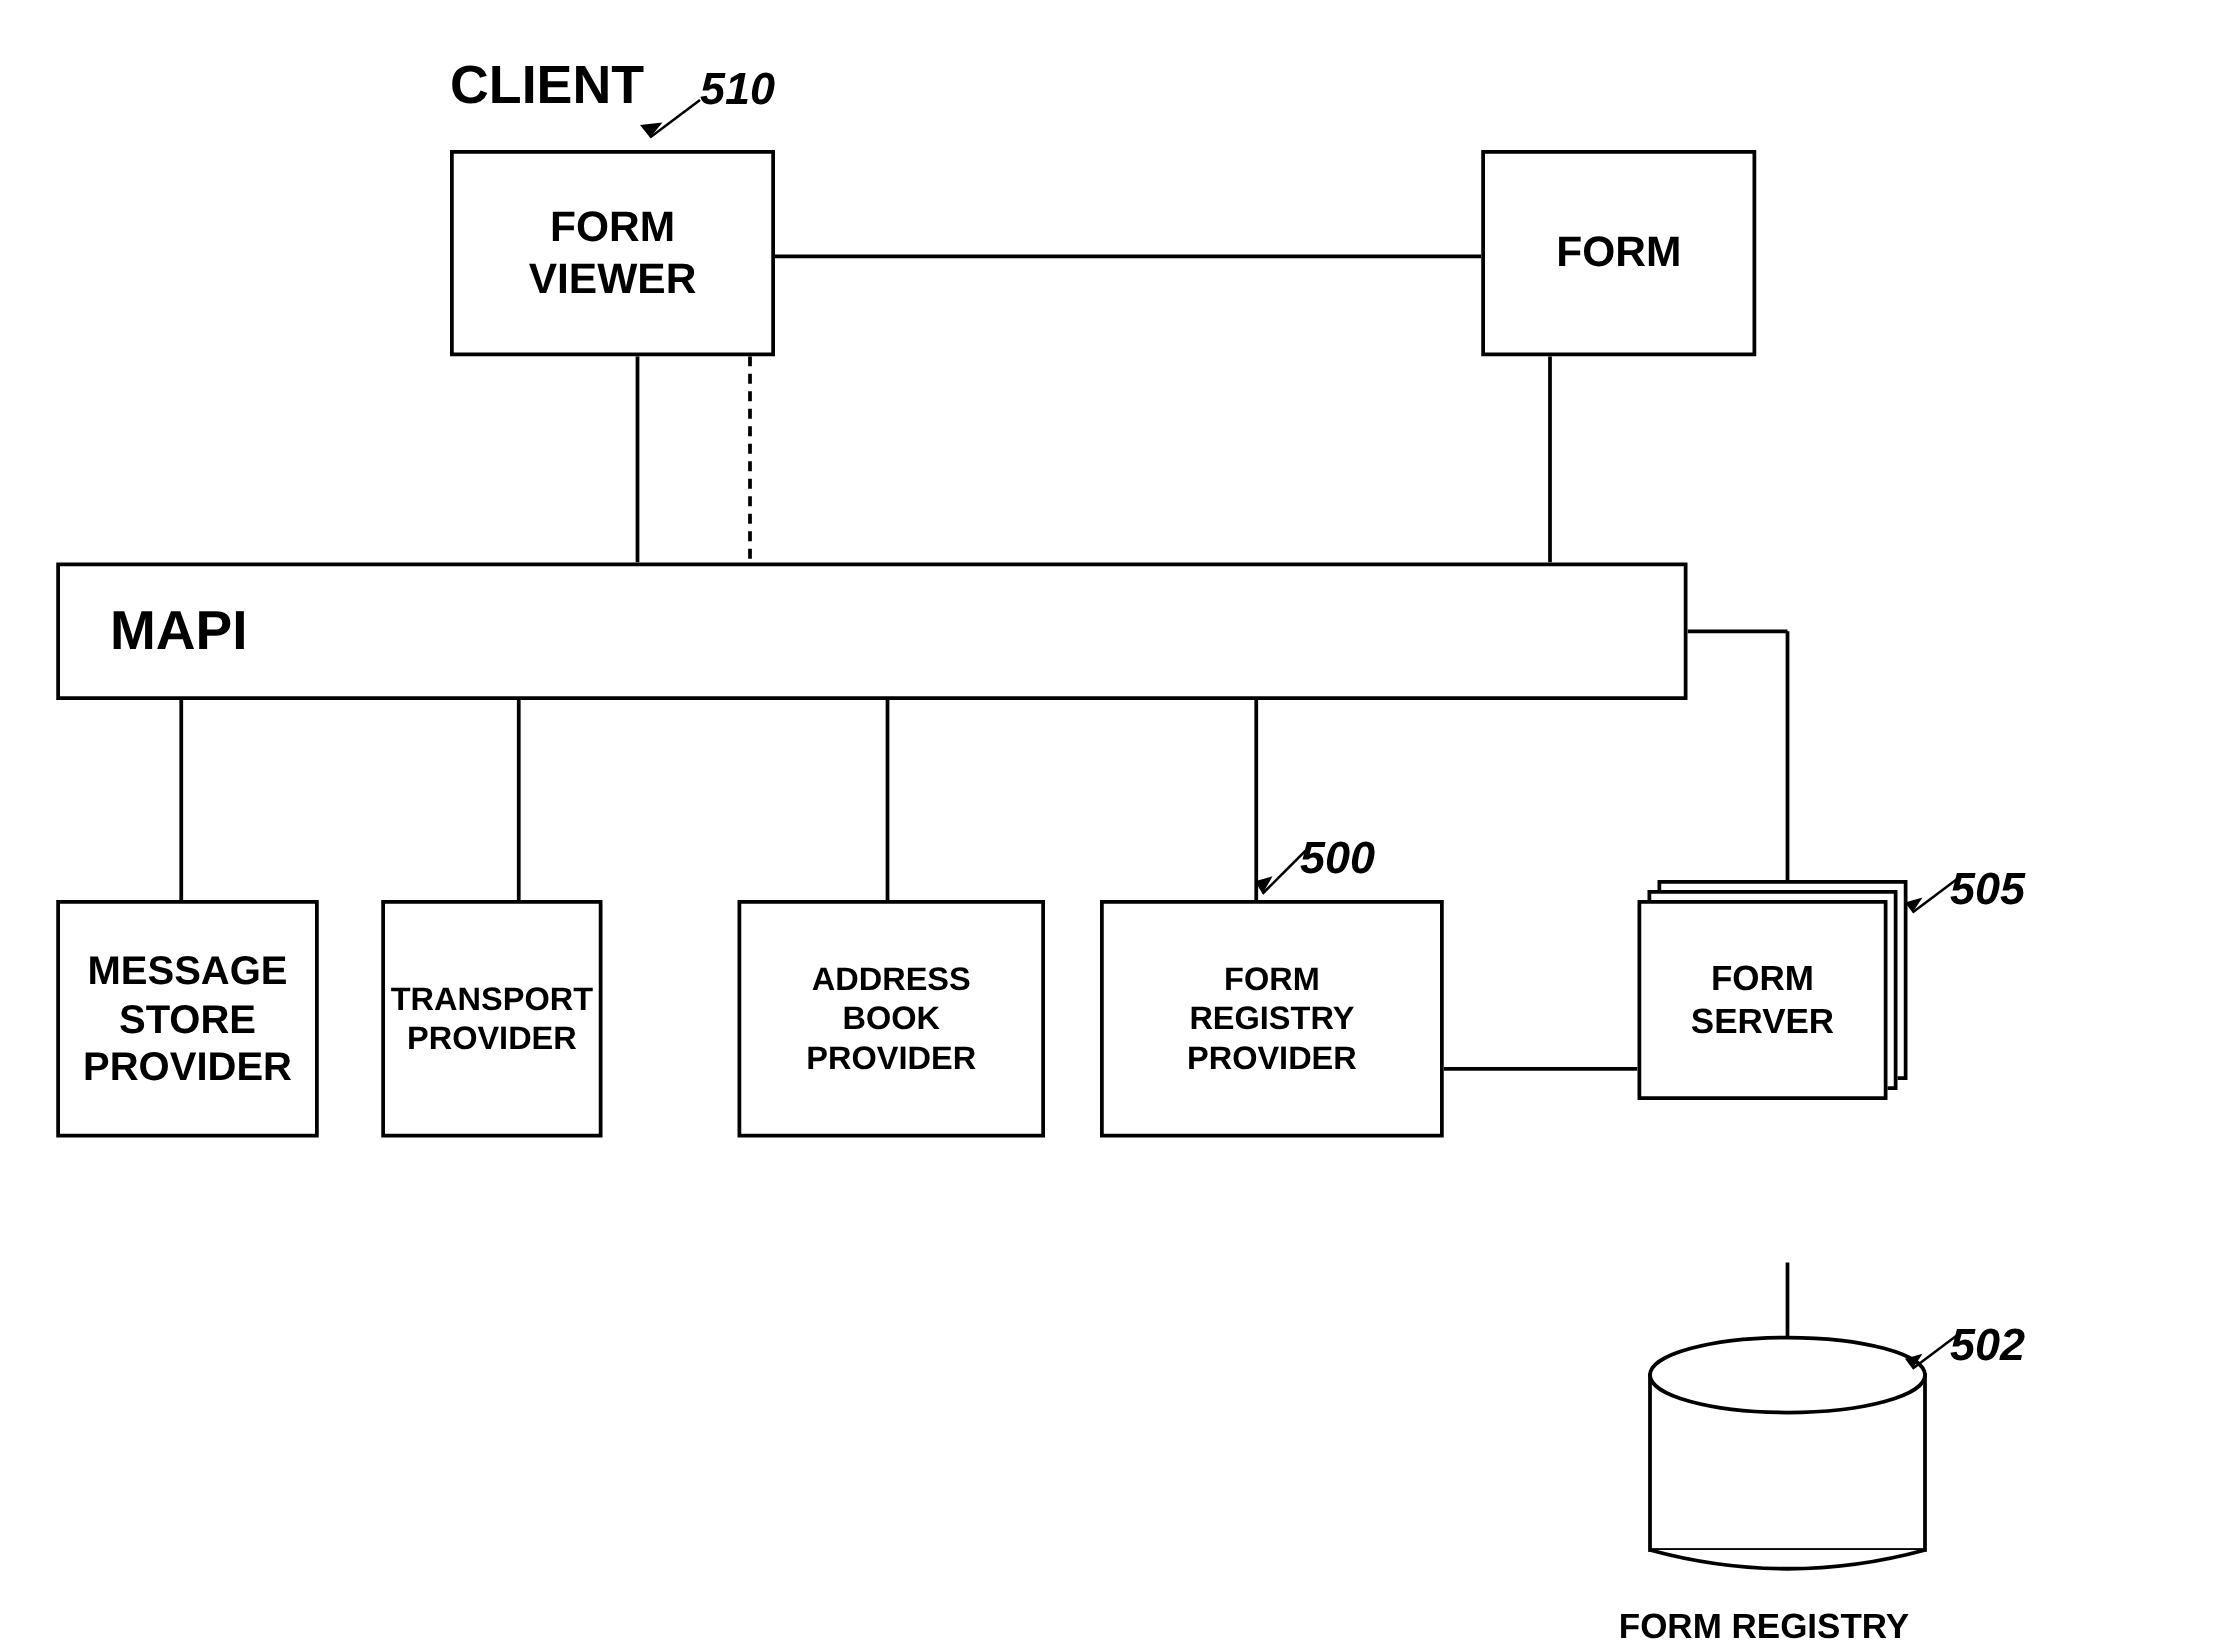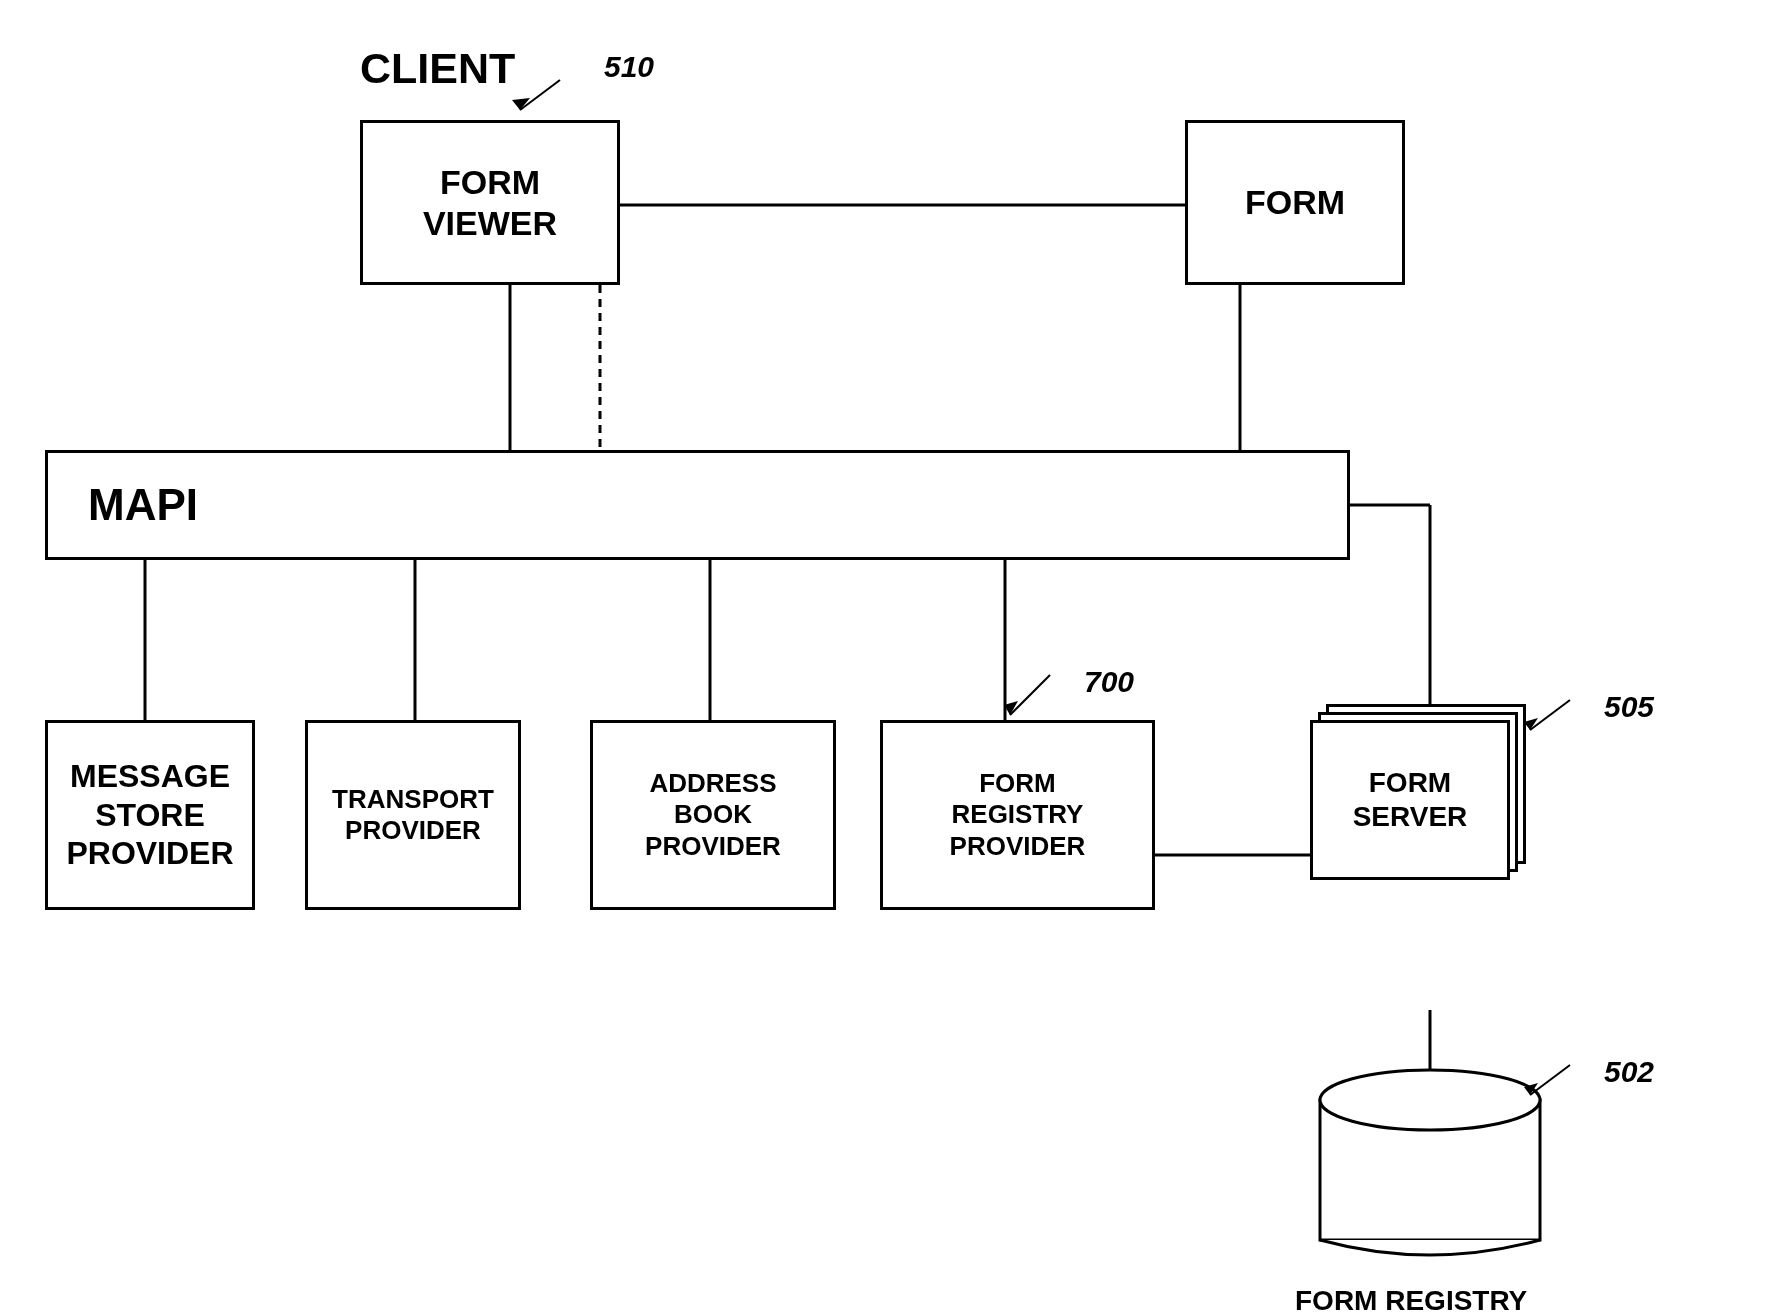--- a/index.html
+++ b/index.html
@@ -32,22 +32,21 @@
     .label {
       position: absolute;
       font-weight: bold;
       font-size: 26px;
       background: #fff;
     }
     .ref-label {
       position: absolute;
       font-style: italic;
       font-weight: bold;
-      font-size: 30px;
-      margin-left: 44px;
+      font-size: 36px;
     }
     
     svg.lines {
       position: absolute;
       top: 0; left: 0;
       width: 1790px;
       height: 1315px;
       pointer-events: none;
     }
     
@@ -146,38 +145,38 @@
     <span>MAPI</span>
   </div>
 
 
   <div class="box" style="left: 45px; top: 720px; width: 210px; height: 190px; font-size: 32px;">
     <span style="white-space:pre-line;">MESSAGE
 STORE
 PROVIDER</span>
   </div>
 
-  <div class="box" style="left: 305px; top: 720px; width: 216px; height: 190px; font-size: 26px;">
+  <div class="box" style="left: 305px; top: 720px; width: 177px; height: 190px; font-size: 26px;">
     <span style="white-space:pre-line;">TRANSPORT
 PROVIDER</span>
   </div>
 
   <div class="box" style="left: 590px; top: 720px; width: 246px; height: 190px; font-size: 26px;">
     <span style="white-space:pre-line;">ADDRESS
 BOOK
 PROVIDER</span>
   </div>
 
   <div class="box" style="left: 880px; top: 720px; width: 275px; height: 190px; font-size: 26px;">
     <span style="white-space:pre-line;">FORM
 REGISTRY
 PROVIDER</span>
   </div>
 
-  <div class="ref-label" style="left: 1040px; top: 665px;">700</div>
+  <div class="ref-label" style="left: 1040px; top: 665px;">500</div>
   <svg style="position:absolute;top:665px;left:990px;width:80px;height:60px;">
     <line x1="60" y1="10" x2="20" y2="50" stroke="#000" stroke-width="2"></line>
     <polygon points="20,50 28,36 14,40" fill="#000"></polygon>
   </svg>
 
   <div class="stacked" style="left: 1310px; top: 720px;">
     <div class="back2"></div>
     <div class="back1"></div>
     <div class="front">
       <span style="white-space:pre-line;">FORM

